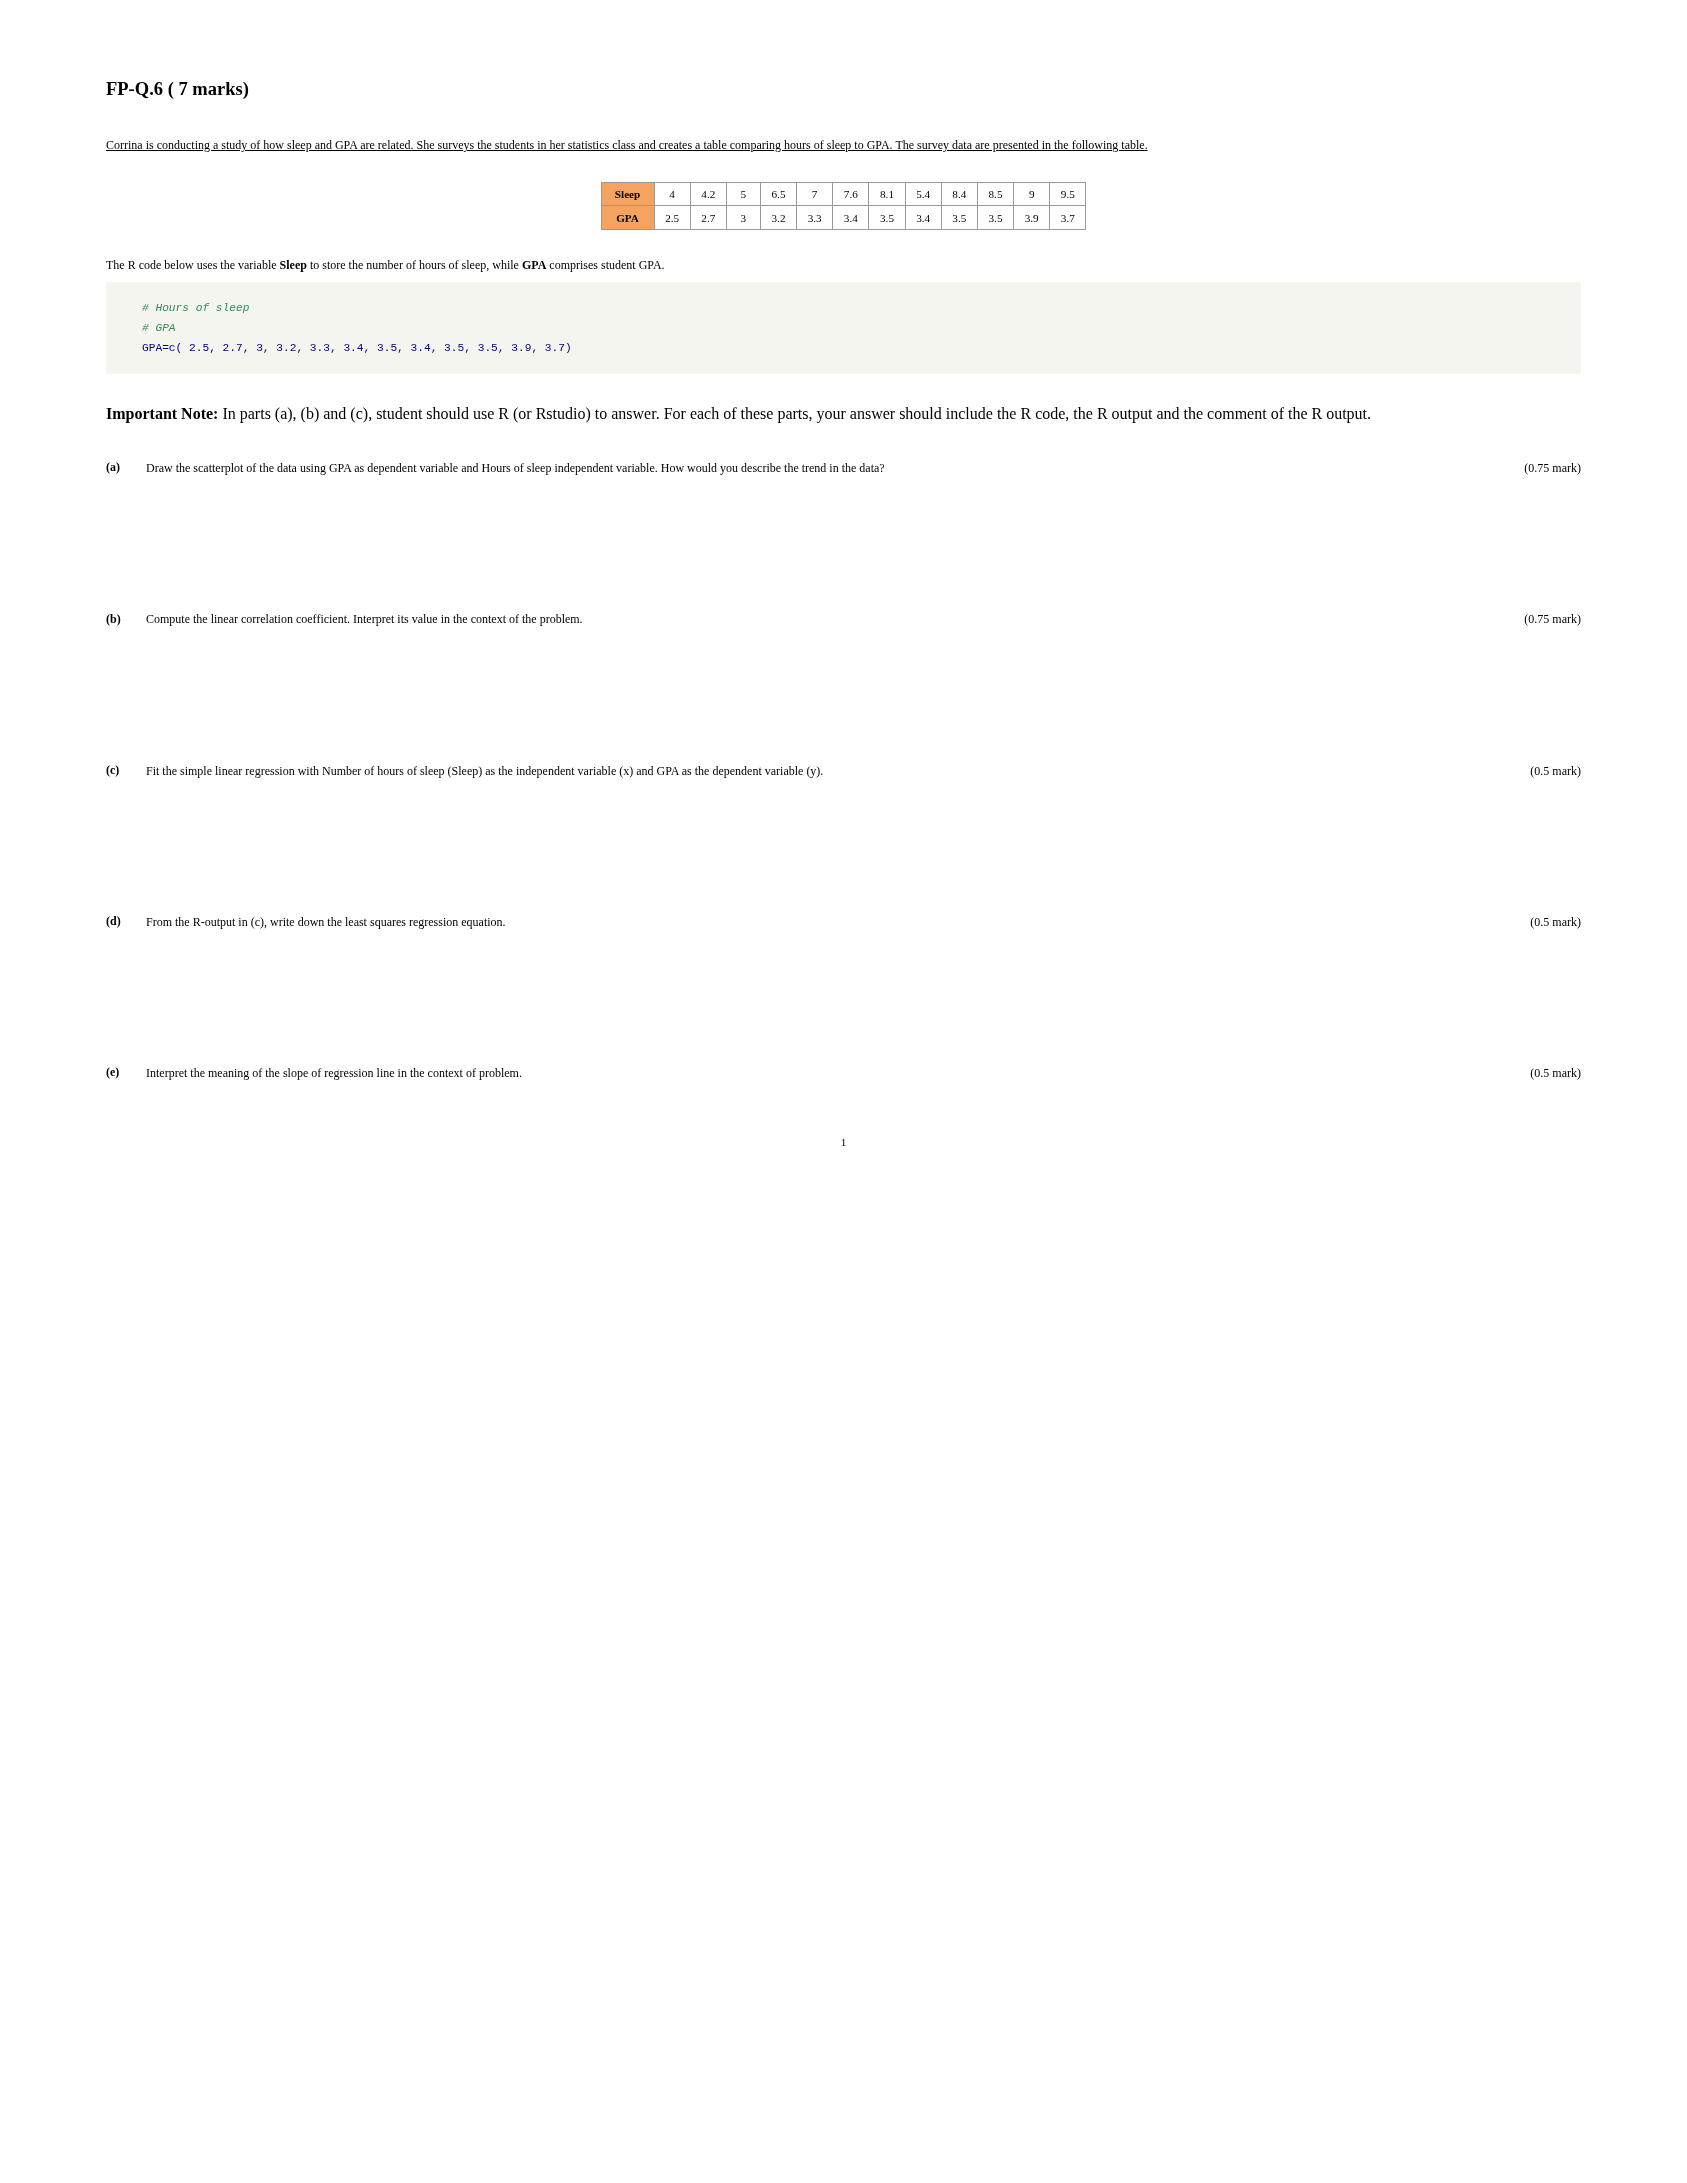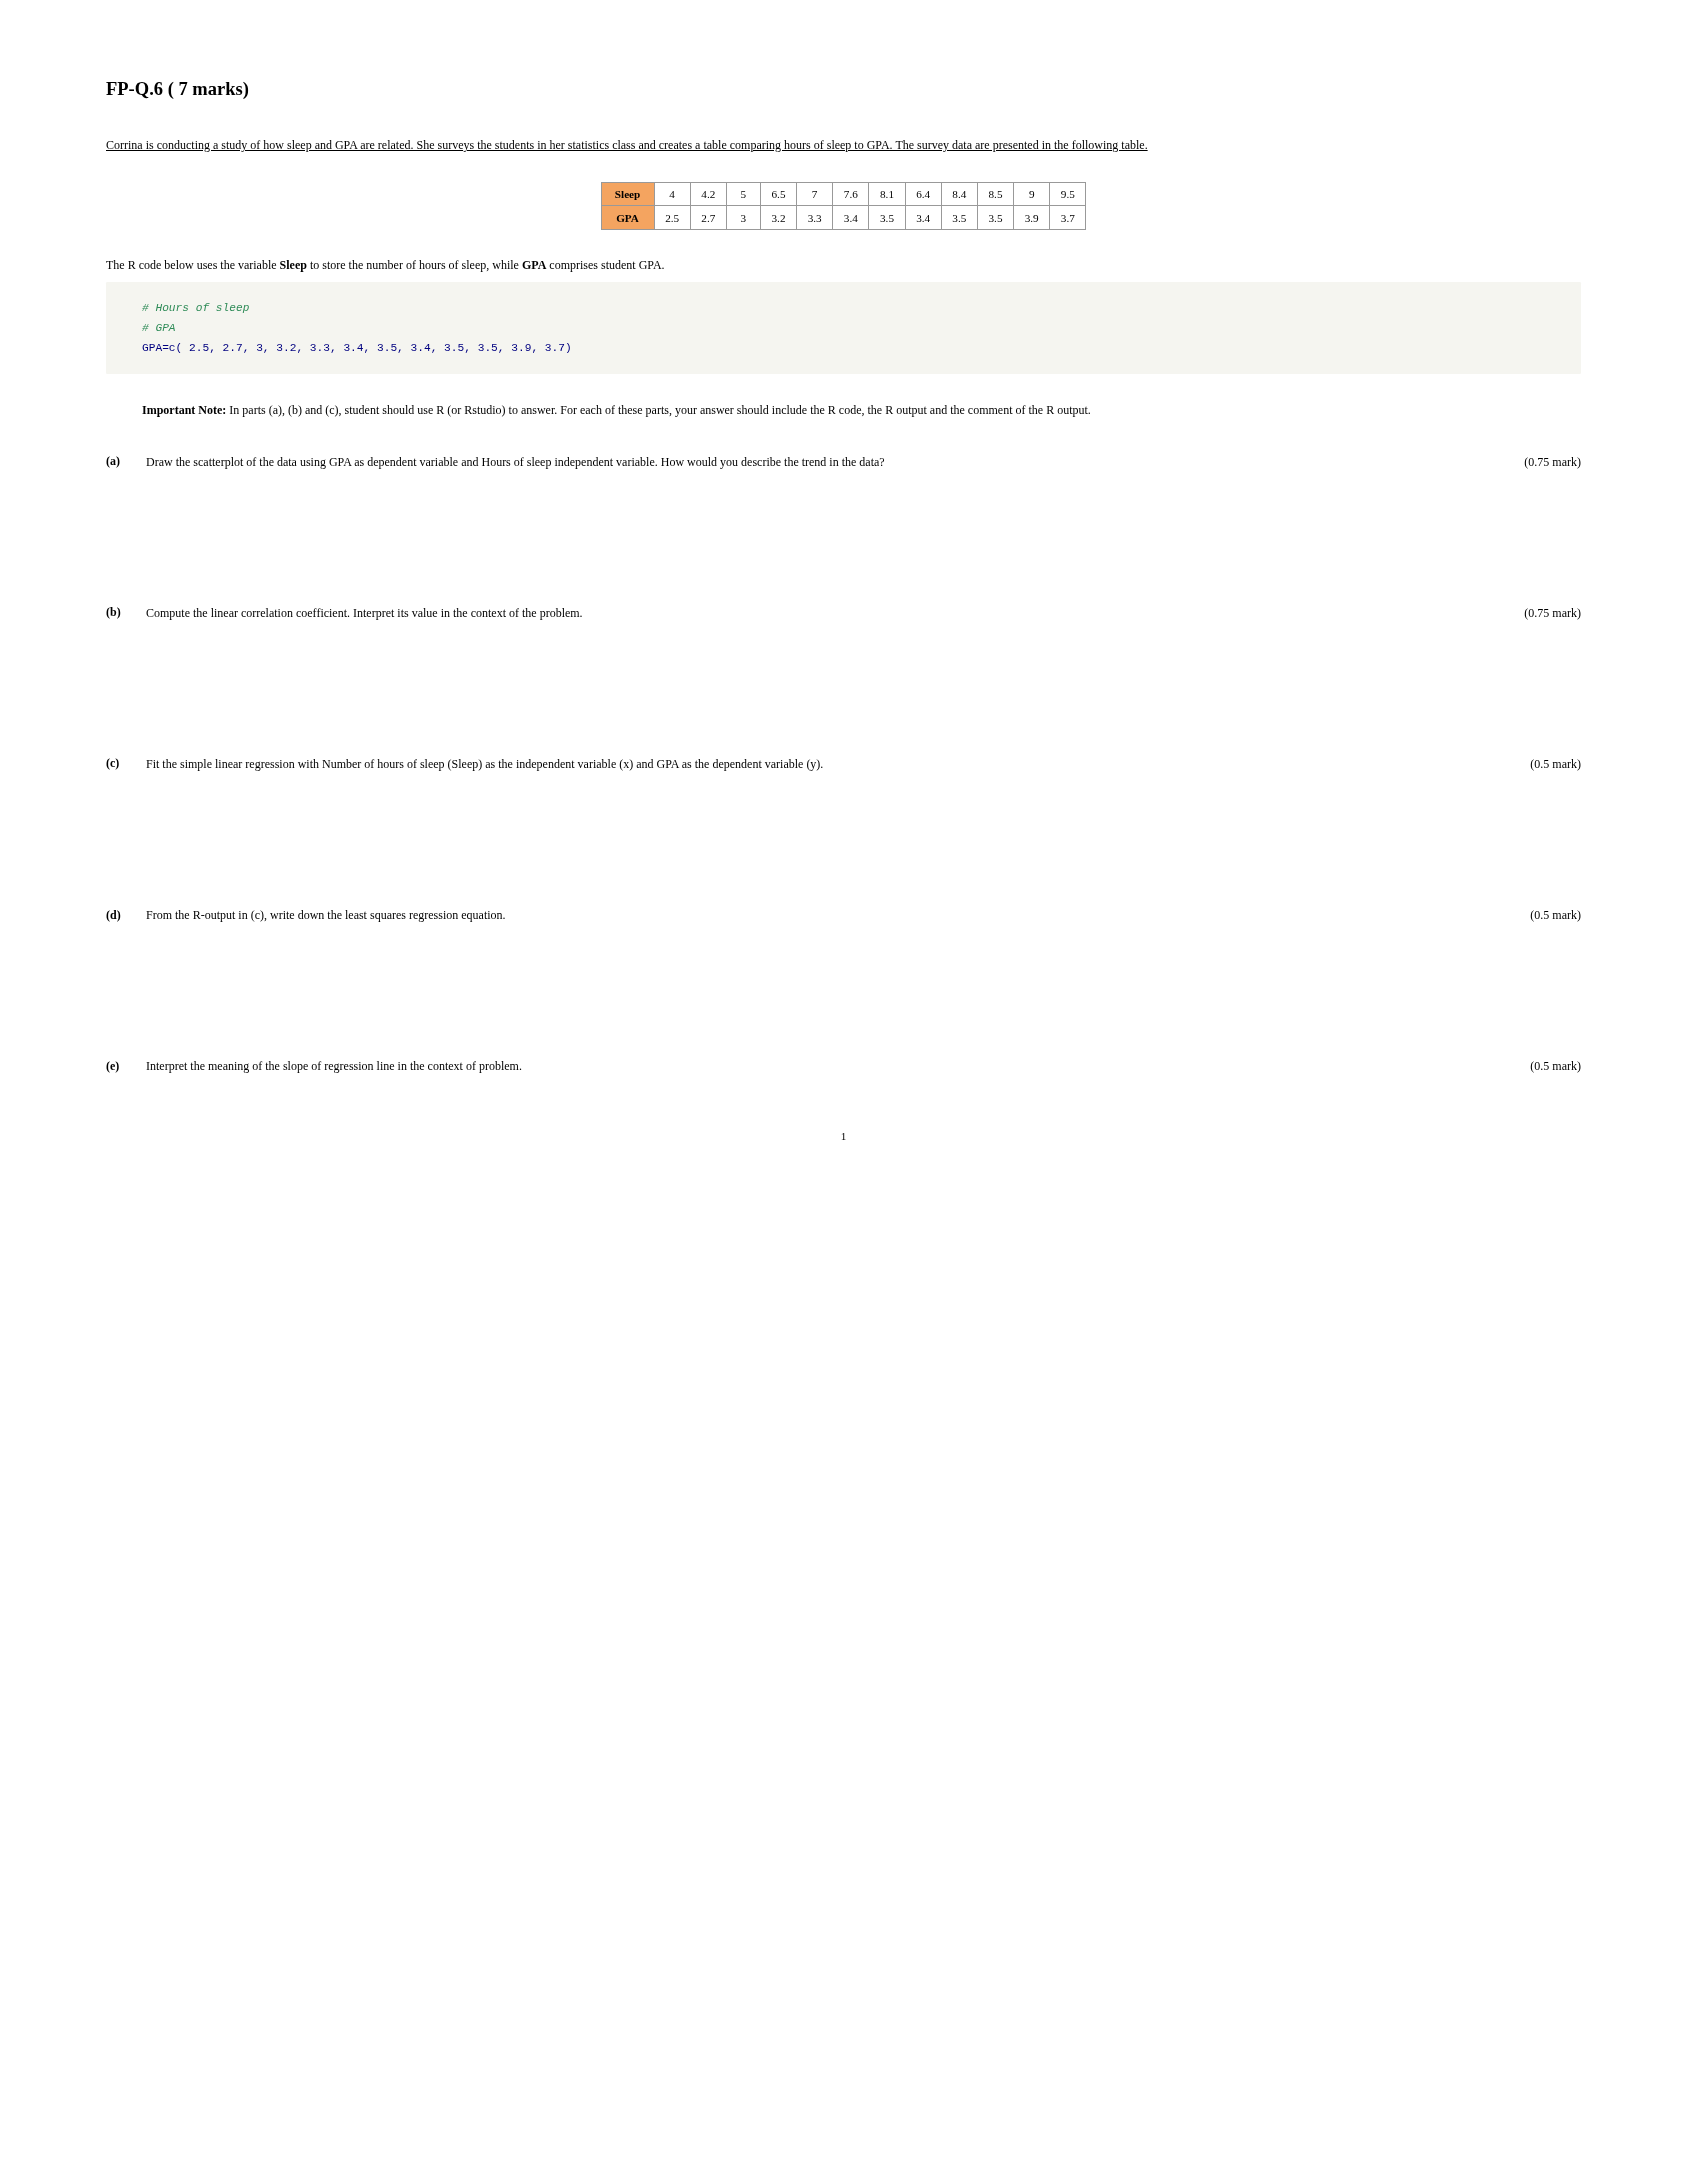--- a/index.html
+++ b/index.html
@@ -75,24 +75,23 @@
     .code-comment {
       color: #2e8b57;
       font-style: italic;
     }
 
     .code-normal {
       color: #000080;
     }
 
     .important-note {
-      font-size: 12px;
+      font-size: 16px;
       line-height: 1.6;
       margin-bottom: 33px;
-      margin-left: 36px;
     }
 
     .question-section {
       margin-bottom: 53px;
     }
 
     .question-item {
       display: flex;
       align-items: flex-start;
       margin-bottom: 53px;
@@ -138,21 +137,21 @@
     <tbody>
         <tr>
       <td class="header-cell">Sleep</td>
       <td>4</td>
       <td>4.2</td>
       <td>5</td>
       <td>6.5</td>
       <td>7</td>
       <td>7.6</td>
       <td>8.1</td>
-      <td>6.4</td>
+      <td>5.4</td>
       <td>8.4</td>
       <td>8.5</td>
       <td>9</td>
       <td>9.5</td>
     </tr>
     <tr>
       <td class="header-cell">GPA</td>
       <td>2.5</td>
       <td>2.7</td>
       <td>3</td>

